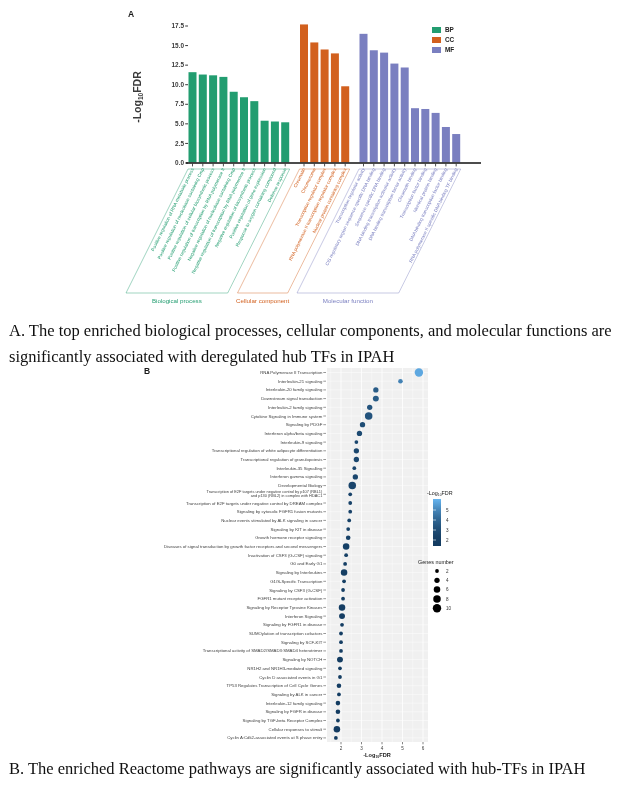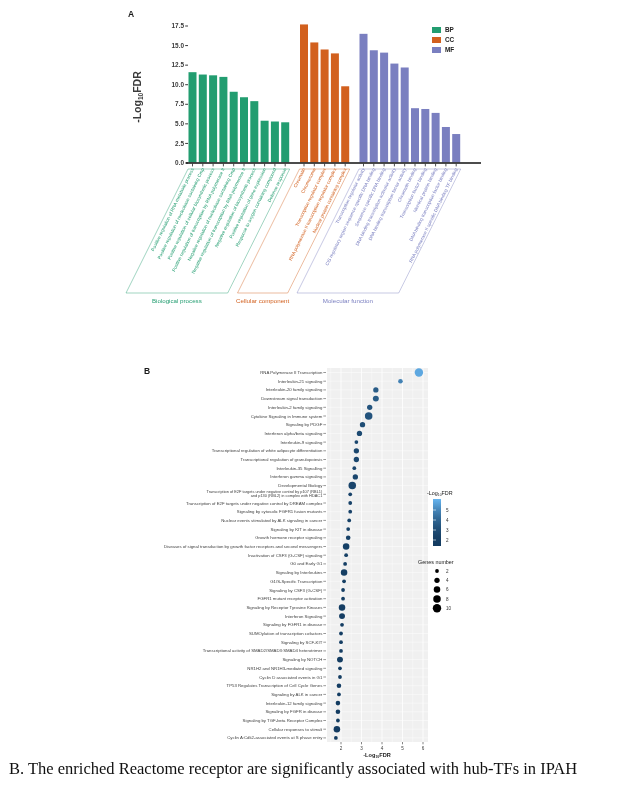--- a/index.html
+++ b/index.html
@@ -117,20 +117,21 @@
       <text x="347.85" y="302.5" font-size="6.2" fill="#7a7fc0" text-anchor="middle" font-family="&quot;Liberation Sans&quot;,sans-serif">Molecular function</text>
       <line x1="186" y1="163" x2="481" y2="163" stroke="#111" stroke-width="1.3"></line>
       <rect x="432" y="27" width="9" height="6" fill="#229d70"></rect>
       <text x="445" y="32.2" font-size="6.4" fill="#222" font-weight="bold" font-family="&quot;Liberation Sans&quot;,sans-serif">BP</text>
       <rect x="432" y="37" width="9" height="6" fill="#d2601e"></rect>
       <text x="445" y="42.2" font-size="6.4" fill="#222" font-weight="bold" font-family="&quot;Liberation Sans&quot;,sans-serif">CC</text>
       <rect x="432" y="47" width="9" height="6" fill="#7a7fc0"></rect>
       <text x="445" y="52.2" font-size="6.4" fill="#222" font-weight="bold" font-family="&quot;Liberation Sans&quot;,sans-serif">MF</text>
     </svg>
 
+  <div class="caption" style="top:318px;">A. The top enriched biological processes, cellular components, and molecular functions are significantly associated with deregulated hub TFs in IPAH</div>
 
   <div class="panel-tag" style="left:144px;top:366px;">B</div>
   <svg id="panelB" width="624" height="393" viewBox="0 365 624 393" style="top:365px;">
       <defs>
         <linearGradient id="fdrGrad" x1="0" y1="0" x2="0" y2="1">
           <stop offset="0" stop-color="rgb(102,181,240)"></stop>
           <stop offset="0.2" stop-color="rgb(74,140,192)"></stop>
           <stop offset="0.4" stop-color="rgb(51,107,153)"></stop>
           <stop offset="0.6000000000000001" stop-color="rgb(34,82,123)"></stop>
           <stop offset="0.8" stop-color="rgb(23,65,103)"></stop>
@@ -348,14 +349,14 @@
       <circle cx="437" cy="580.3" r="2.66" fill="#000"></circle>
       <text x="446" y="582" font-size="4.6" fill="#333" font-family="&quot;Liberation Sans&quot;,sans-serif">4</text>
       <circle cx="437" cy="589.6" r="3.257821357901627" fill="#000"></circle>
       <text x="446" y="591.3000000000001" font-size="4.6" fill="#333" font-family="&quot;Liberation Sans&quot;,sans-serif">6</text>
       <circle cx="437" cy="598.9" r="3.7618080759124335" fill="#000"></circle>
       <text x="446" y="600.6" font-size="4.6" fill="#333" font-family="&quot;Liberation Sans&quot;,sans-serif">8</text>
       <circle cx="437" cy="608.2" r="4.205829288023945" fill="#000"></circle>
       <text x="446" y="609.9000000000001" font-size="4.6" fill="#333" font-family="&quot;Liberation Sans&quot;,sans-serif">10</text>
     </svg>
 
-  <div class="caption" style="top:756px;">B. The enriched Reactome receptor are significantly associated with hub-TFs in IPAH</div>
+  <div class="caption" style="top:756px;">B. The enriched Reactome pathways are significantly associated with hub-TFs in IPAH</div>
 </div>
 
 </body></html>

